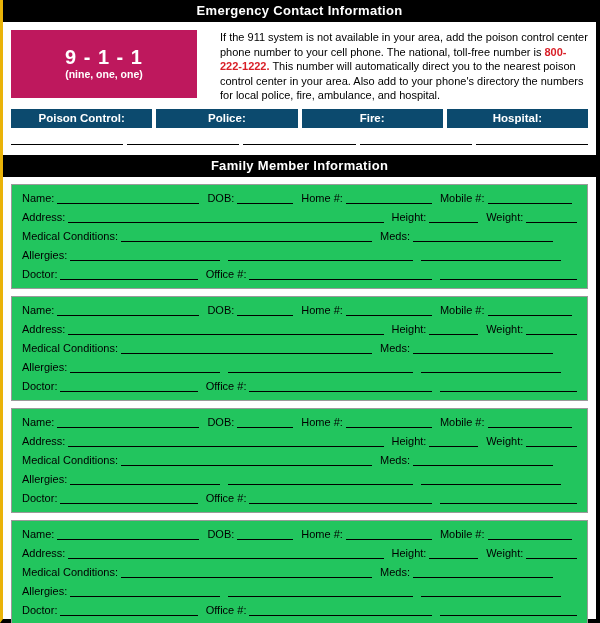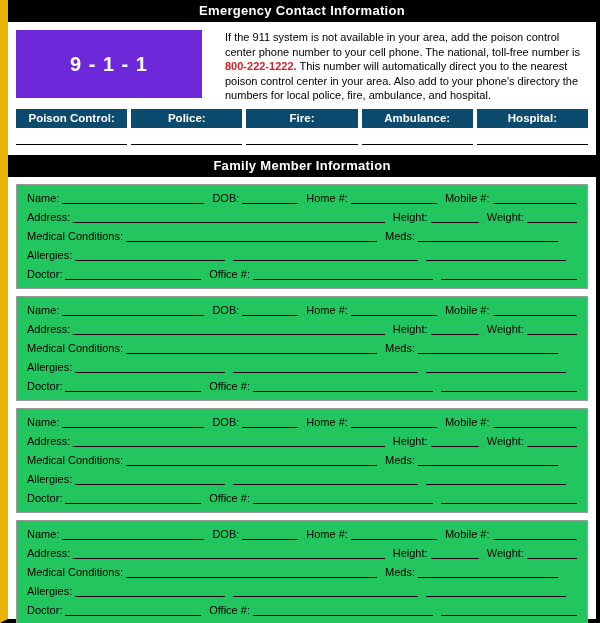--- a/index.html
+++ b/index.html
@@ -13,21 +13,21 @@
     font-family: "Liberation Sans", sans-serif;
     font-size: 11px;
     color: #000000;
     overflow: hidden;
   }
   .page {
     position: relative;
     width: 600px;
     height: 623px;
     box-sizing: border-box;
-    border-left: 8px solid #eab308;
+    border-left: 3px solid #eab308;
     border-right: 4px solid #000;
     border-bottom: 4px solid #000;
   }
 
   
   .section-bar {
     background: #000000;
     color: #ffffff;
     text-align: center;
     font-weight: bold;
@@ -36,21 +36,21 @@
     padding: 3px 0 4px 0;
   }
 
   
   .emergency-row {
     display: flex;
     padding: 8px 8px 4px 8px;
     box-sizing: border-box;
   }
   .nine-one-one {
-    background: #6d28d9;
+    background: #be185d;
     color: #ffffff;
     width: 186px;
     min-width: 186px;
     height: 68px;
     box-sizing: border-box;
     text-align: center;
     display: flex;
     flex-direction: column;
     justify-content: center;
     padding: 2px 4px;
@@ -164,31 +164,31 @@
 </head>
 <body>
 
 <div class="page">
 
   <div class="section-bar">Emergency Contact Information</div>
 
   <div class="emergency-row">
     <div class="nine-one-one">
       <div class="big">9 - 1 - 1</div>
+      <div class="sub">(nine, one, one)</div>
     </div>
     <div class="emergency-text">
       <span>If the 911 system is not available in your area, add the poison control center phone number to your cell phone. The national, toll-free number is </span><span class="hotline">800-222-1222.</span><span> This number will automatically direct you to the nearest poison control center in your area. Also add to your phone's directory the numbers for local police, fire, ambulance, and hospital.</span>
     </div>
   </div>
 
   <div class="contact-bar">
     <div class="contact-cell">Poison Control:</div>
     <div class="contact-cell">Police:</div>
     <div class="contact-cell">Fire:</div>
-    <div class="contact-cell">Ambulance:</div>
     <div class="contact-cell">Hospital:</div>
   </div>
   <div class="contact-lines">
     <div class="contact-line"></div>
     <div class="contact-line"></div>
     <div class="contact-line"></div>
     <div class="contact-line"></div>
     <div class="contact-line"></div>
   </div>
 

